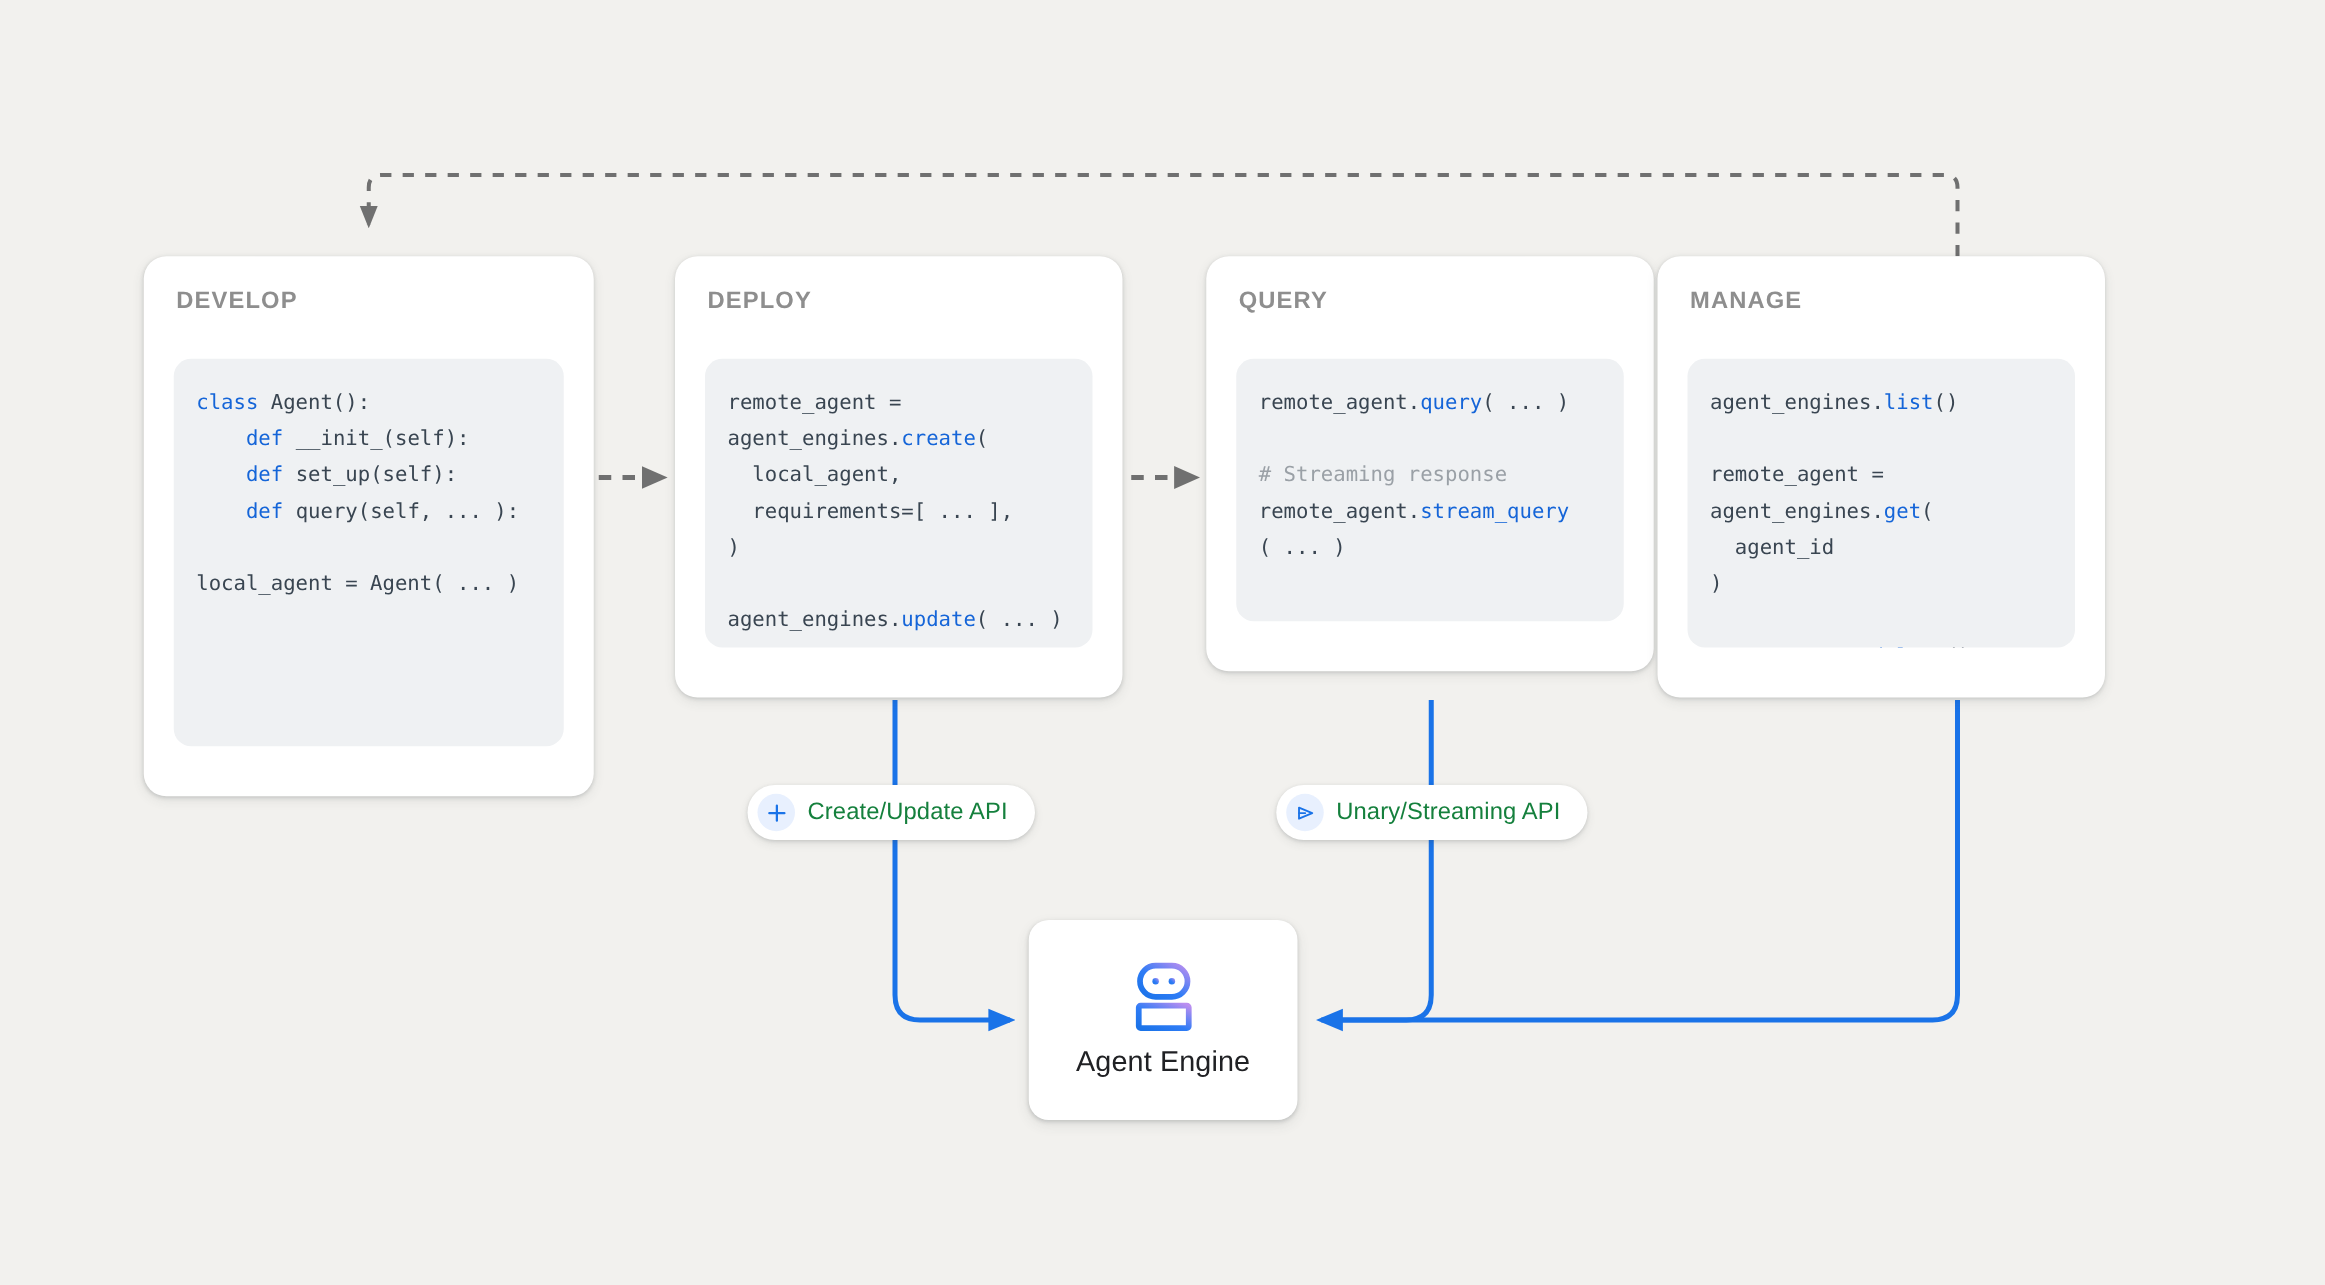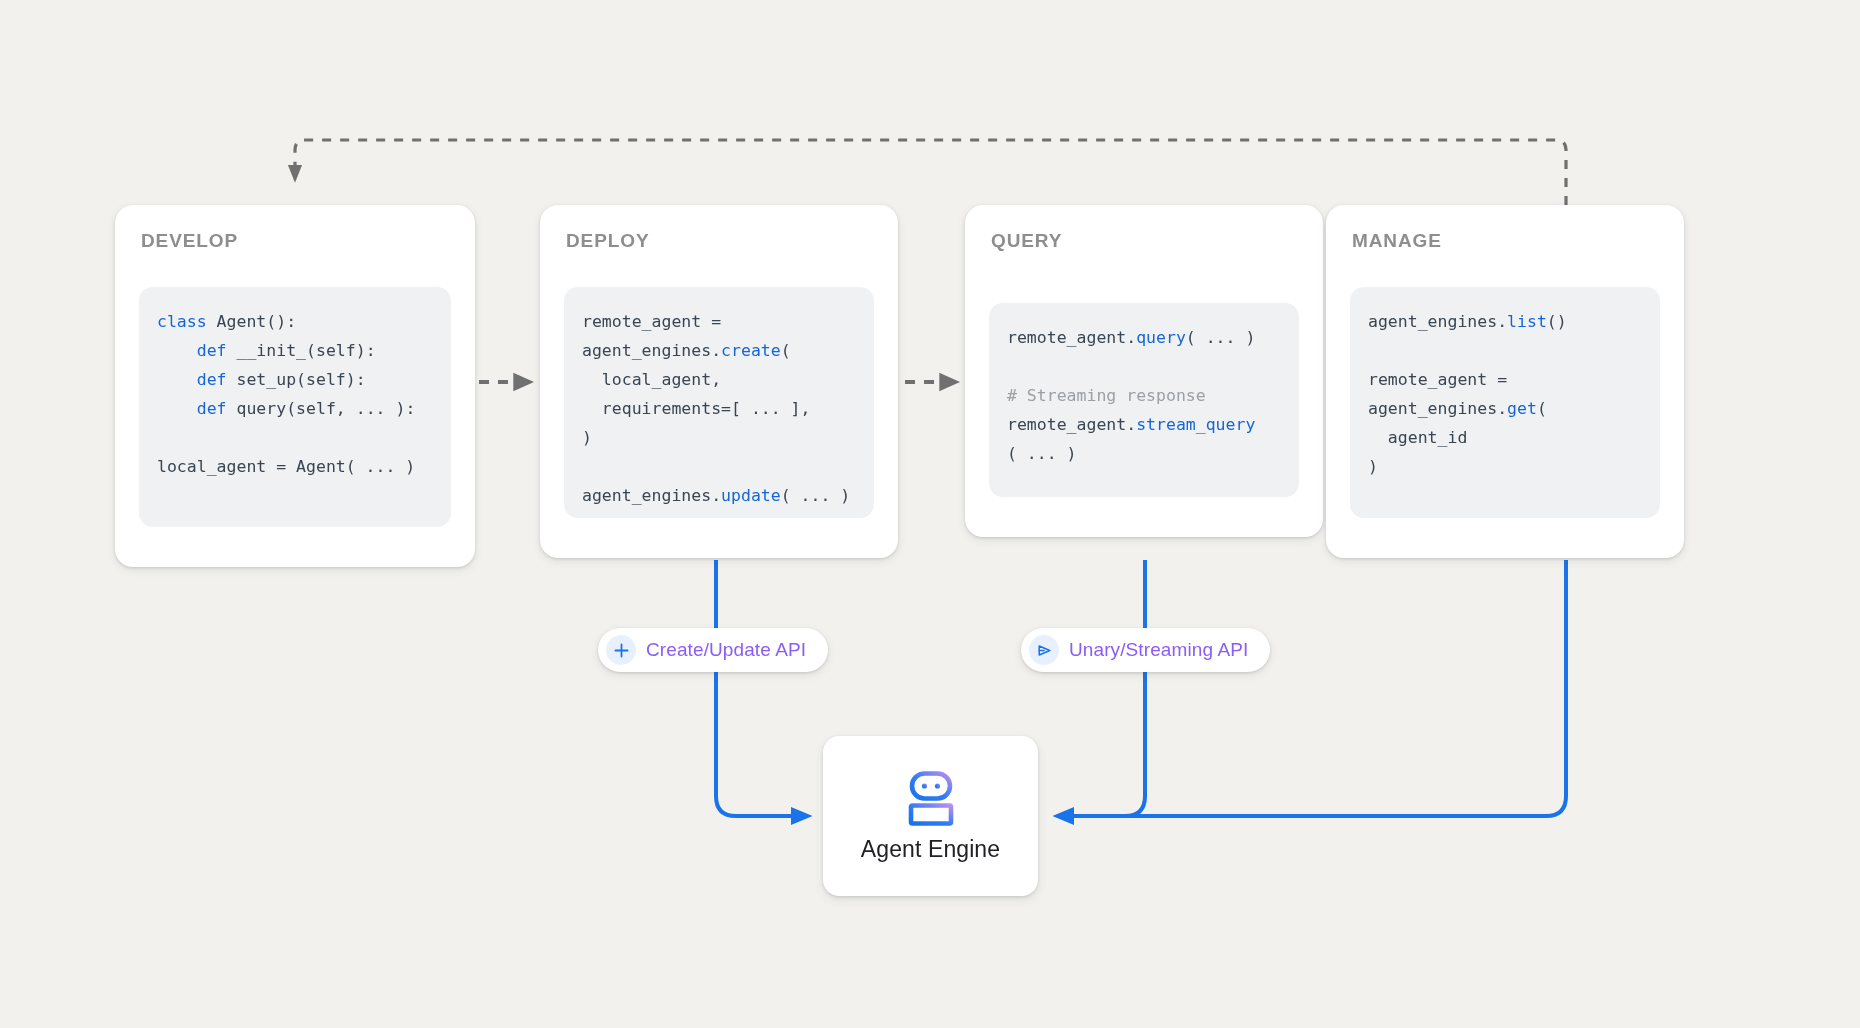--- a/index.html
+++ b/index.html
@@ -85,21 +85,21 @@
     height: 30px;
     border-radius: 50%;
     background: #e8f0fe;
     display: flex;
     align-items: center;
     justify-content: center;
     flex: 0 0 30px;
   }
   .api-pill .pill-label {
     font-size: 19px;
-    color: #8b5cf6;
+    color: #15803d;
     letter-spacing: .1px;
   }
 
   
   #agent-engine {
     position: absolute;
     background: #ffffff;
     border-radius: 16px;
     box-shadow: 0 1px 3px rgba(60,64,67,.18), 0 4px 10px rgba(60,64,67,.10);
     display: flex;
@@ -158,42 +158,42 @@
 
     <g>
       <path d="M 1566 560 L 1566 796 Q 1566 816 1546 816 L 1060 816" fill="none" stroke="#1a73e8" stroke-width="4" stroke-linecap="butt"></path>
     </g>
 
     <g>
       <path d="M 1145 560 L 1145 796 Q 1145 816 1125 816 L 1057 816" fill="none" stroke="#1a73e8" stroke-width="4" stroke-linecap="butt" marker-end="url(#blueArrow)"></path>
     </g>
   </svg>
 
-  <div class="stage-card" id="card-develop" style="left:115px; top:205px; width:360px; height:362px;">
+  <div class="stage-card" id="card-develop" style="left:115px; top:205px; width:360px; height:432px;">
     <div class="stage-title">DEVELOP</div>
     <pre class="code-block"><span class="kw">class </span><span>Agent():</span>
 <span>    </span><span class="kw">def </span><span>__init_(self):</span>
 <span>    </span><span class="kw">def </span><span>set_up(self):</span>
 <span>    </span><span class="kw">def </span><span>query(self, ... ):</span>
 <span></span>
 <span>local_agent = Agent( ... )</span></pre>
   </div>
 
   <div class="stage-card" id="card-deploy" style="left:540px; top:205px; width:358px; height:353px;">
     <div class="stage-title">DEPLOY</div>
     <pre class="code-block"><span>remote_agent =</span>
 <span>agent_engines.</span><span class="fn">create</span><span>(</span>
 <span>  local_agent,</span>
 <span>  requirements=[ ... ],</span>
 <span>)</span>
 <span></span>
 <span>agent_engines.</span><span class="fn">update</span><span>( ... )</span></pre>
   </div>
 
-  <div class="stage-card" id="card-query" style="left:965px; top:205px; width:358px; height:332px;gap:16px;">
+  <div class="stage-card" id="card-query" style="left:965px; top:205px; width:358px; height:332px;">
     <div class="stage-title">QUERY</div>
     <pre class="code-block"><span>remote_agent.</span><span class="fn">query</span><span>( ... )</span>
 <span></span>
 <span class="cm"># Streaming response</span>
 <span>remote_agent.</span><span class="fn">stream_query</span>
 <span>( ... )</span></pre>
   </div>
 
   <div class="stage-card" id="card-manage" style="left:1326px; top:205px; width:358px; height:353px;">
     <div class="stage-title">MANAGE</div>

